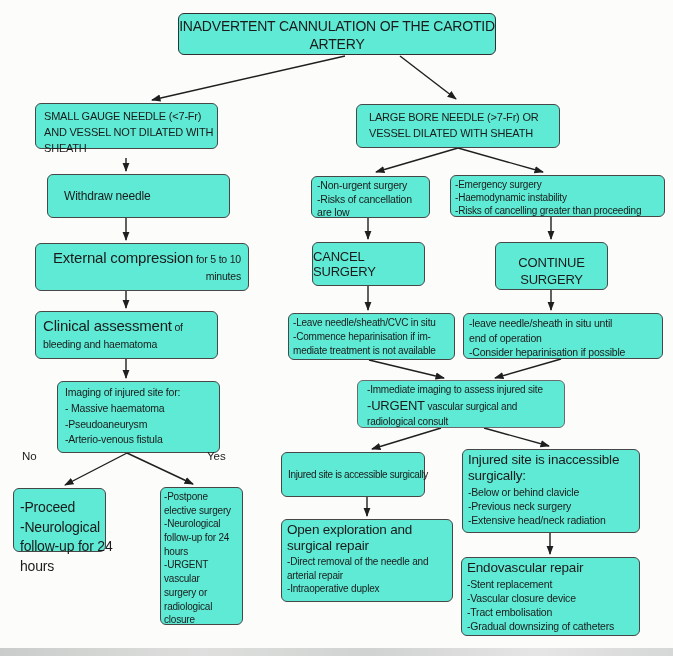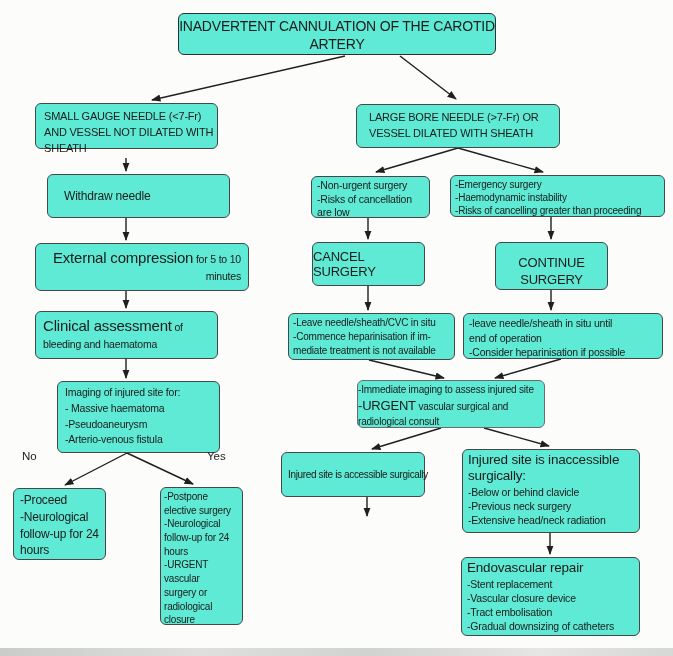--- a/index.html
+++ b/index.html
@@ -19,31 +19,31 @@
   .b-title{left:178px;top:13px;width:318px;height:42px;font-size:14px;text-align:center;
            padding-top:3px;line-height:1.3;border-color:#303030;}
   .b-smallgauge{left:35px;top:103px;width:183px;height:46px;font-size:11px;line-height:1.45;padding:5px 8px;}
   .b-withdraw{left:35px;top:174px;width:183px;height:44px;font-size:12px;display:flex;align-items:center;padding-left:16px;margin-left:12px;}
   .b-external{left:35px;top:243px;width:214px;height:48px;padding:3px 7px;font-size:10.5px;line-height:1.45;text-align:right;}
   .b-clinical{left:35px;top:311px;width:183px;height:48px;padding:3px 7px;font-size:10.5px;line-height:1.45;}
   .big{font-size:15px;}
   .b-imaging{left:57px;top:381px;width:163px;height:72px;font-size:10.5px;line-height:1.5;padding:3px 7px;}
   .lbl-no{left:22px;top:450px;}
   .lbl-yes{left:207px;top:450px;}
-  .b-nooutcome{left:13px;top:488px;width:93px;height:72px;font-size:12px;line-height:1.4;padding:3px 6px;}
+  .b-nooutcome{left:13px;top:488px;width:93px;height:64px;font-size:14px;line-height:1.4;padding:9px 6px;}
   .b-yesoutcome{left:160px;top:487px;width:83px;height:138px;font-size:10px;line-height:1.37;padding:2px 3px;}
   
   .b-largebore{left:356px;top:104px;width:204px;height:44px;font-size:11px;line-height:1.45;padding:5px 12px;}
   .b-nonurgent{left:311px;top:176px;width:119px;height:42px;font-size:10.5px;line-height:1.3;padding:2px 5px;}
   .b-emergency{left:450px;top:175px;width:215px;height:42px;font-size:10px;line-height:1.32;padding:2px 4px;}
   .b-cancel{left:312px;top:242px;width:113px;height:44px;font-size:13px;display:flex;align-items:center;justify-content:center;}
   .b-continue{left:495px;top:242px;width:113px;height:48px;font-size:13px;display:flex;align-items:flex-end;justify-content:center;text-align:center;line-height:1.3;}
   .b-leavecvc{left:288px;top:313px;width:167px;height:47px;font-size:10px;line-height:1.42;padding:2px 4px;}
   .b-leavesheath{left:463px;top:313px;width:200px;height:46px;font-size:10.5px;line-height:1.4;padding:2px 5px;}
-  .b-merged{left:357px;top:380px;width:188px;height:48px;font-size:10px;line-height:1.4;padding:2px 0;border-color:#6b6b6b;}
+  .b-merged{left:357px;top:380px;width:208px;height:48px;font-size:10px;line-height:1.4;padding:2px 9px;border-color:#6b6b6b;}
   .urgent{font-size:13px;}
   .b-accessible{left:281px;top:452px;width:144px;height:45px;font-size:10px;letter-spacing:-0.35px;display:flex;align-items:center;padding-left:6px;}
   .b-openrepair{left:281px;top:519px;width:172px;height:83px;padding:2px 5px;font-size:10px;line-height:1.38;}
   .b-inaccessible{left:462px;top:449px;width:178px;height:84px;padding:2px 5px;font-size:10.5px;line-height:1.35;}
   .b-endo{left:461px;top:557px;width:179px;height:79px;padding:2px 5px;font-size:10.5px;line-height:1.35;}
   .hd{font-size:13.5px;line-height:1.18;white-space:normal;margin-bottom:1px;}
   
   .scan-strip{position:absolute;left:0;top:648px;width:673px;height:8px;z-index:2;
     background:linear-gradient(90deg,#b9bcba 0%,#d4d6d4 30%,#c2c5c3 55%,#dddedd 80%,#c9ccca 100%);opacity:.75;}
 </style>
@@ -180,20 +180,26 @@
       <span class="urgent">-URGENT</span>
       <span>vascular surgical and</span>
     </div>
     <div class="ln">radiological consult</div>
   </div>
 
   <div class="box b-accessible">
     <span class="ln">Injured site is accessible surgically</span>
   </div>
 
+  <div class="box b-openrepair">
+    <div class="hd">Open exploration and surgical repair</div>
+    <div class="ln">-Direct removal of the needle and</div>
+    <div class="ln">arterial repair</div>
+    <div class="ln">-Intraoperative duplex</div>
+  </div>
 
   <div class="box b-inaccessible">
     <div class="hd">Injured site is inaccessible surgically:</div>
     <div class="ln">-Below or behind clavicle</div>
     <div class="ln">-Previous neck surgery</div>
     <div class="ln">-Extensive head/neck radiation</div>
   </div>
 
   <div class="box b-endo">
     <div class="hd">Endovascular repair</div>

